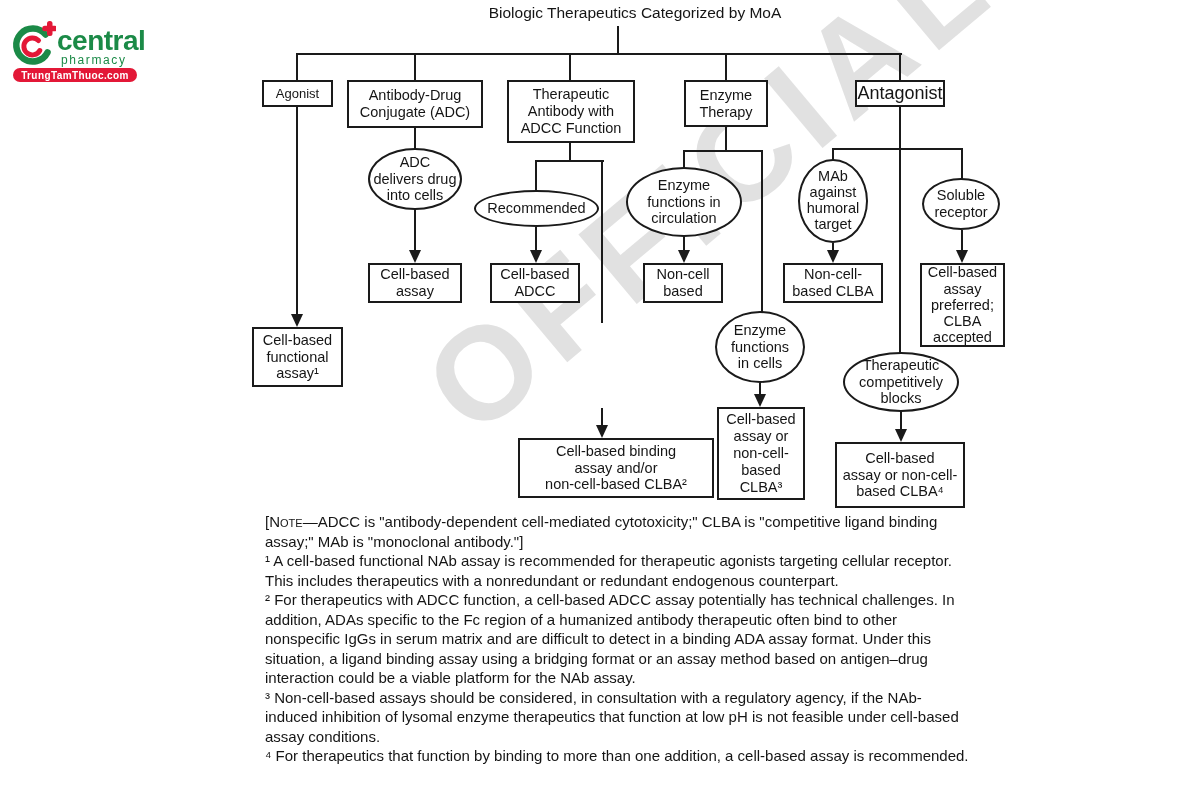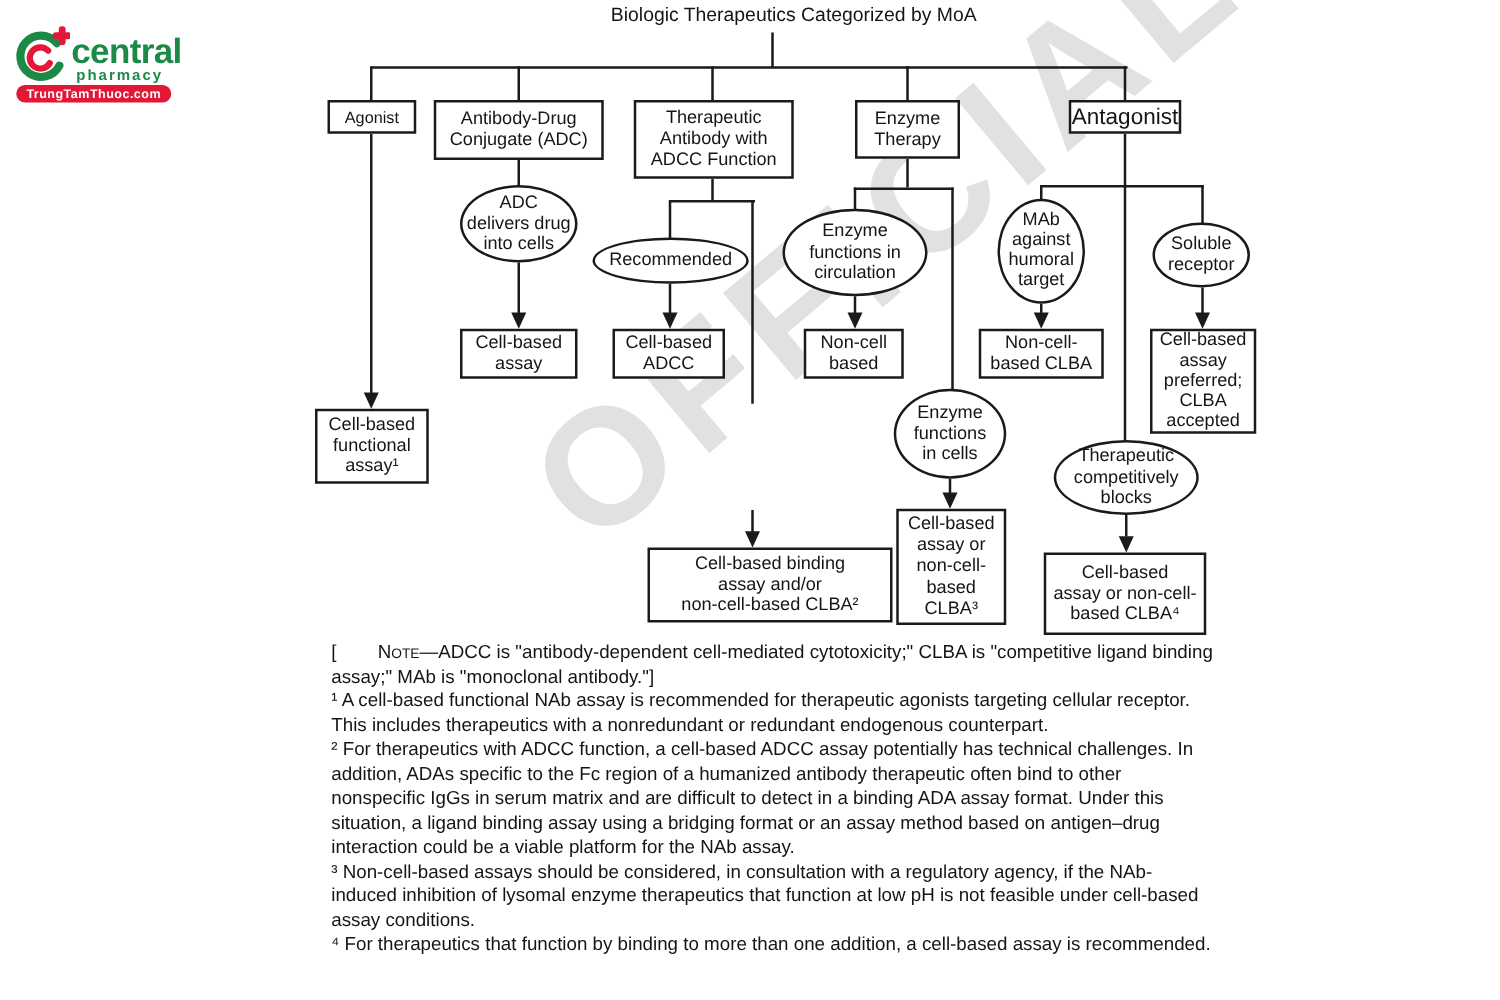--- a/index.html
+++ b/index.html
@@ -24,28 +24,28 @@
          border-left:6px solid transparent;border-right:6px solid transparent;
          border-top:13px solid #1a1a1a;}
 
   .title{position:absolute;left:430px;top:4px;width:410px;text-align:center;
          font-size:15.5px;z-index:2;}
 
   
   .footnotes{position:absolute;left:265px;top:512px;width:706px;font-size:15px;
              line-height:1.3;z-index:2;}
   .footnotes p{margin:0;}
-  .sc{font-variant:small-caps;margin-left:33px;}
+  .sc{font-variant:small-caps;}
 
   
   .logo{position:absolute;left:8px;top:12px;width:140px;height:72px;z-index:3;}
   .logo-cmark{position:absolute;left:0;top:8px;}
   .logo-brand{position:absolute;left:49px;top:13px;font-size:28px;font-weight:bold;
               color:#1b8a47;letter-spacing:-0.5px;}
-  .logo-sub{position:absolute;left:53px;top:41px;font-size:12px;font-weight:bold;
+  .logo-sub{position:absolute;left:53px;top:41px;font-size:12px;font-weight:normal;
             color:#1b8a47;letter-spacing:1.6px;}
   .logo-banner{position:absolute;left:5px;top:56px;width:124px;height:14px;background:#e31837;
                border-radius:7px;color:#fff;font-size:10px;font-weight:bold;
                display:flex;align-items:center;justify-content:center;letter-spacing:0.4px;}
 </style>
 </head>
 <body>
 
 <div id="canvas">
 

